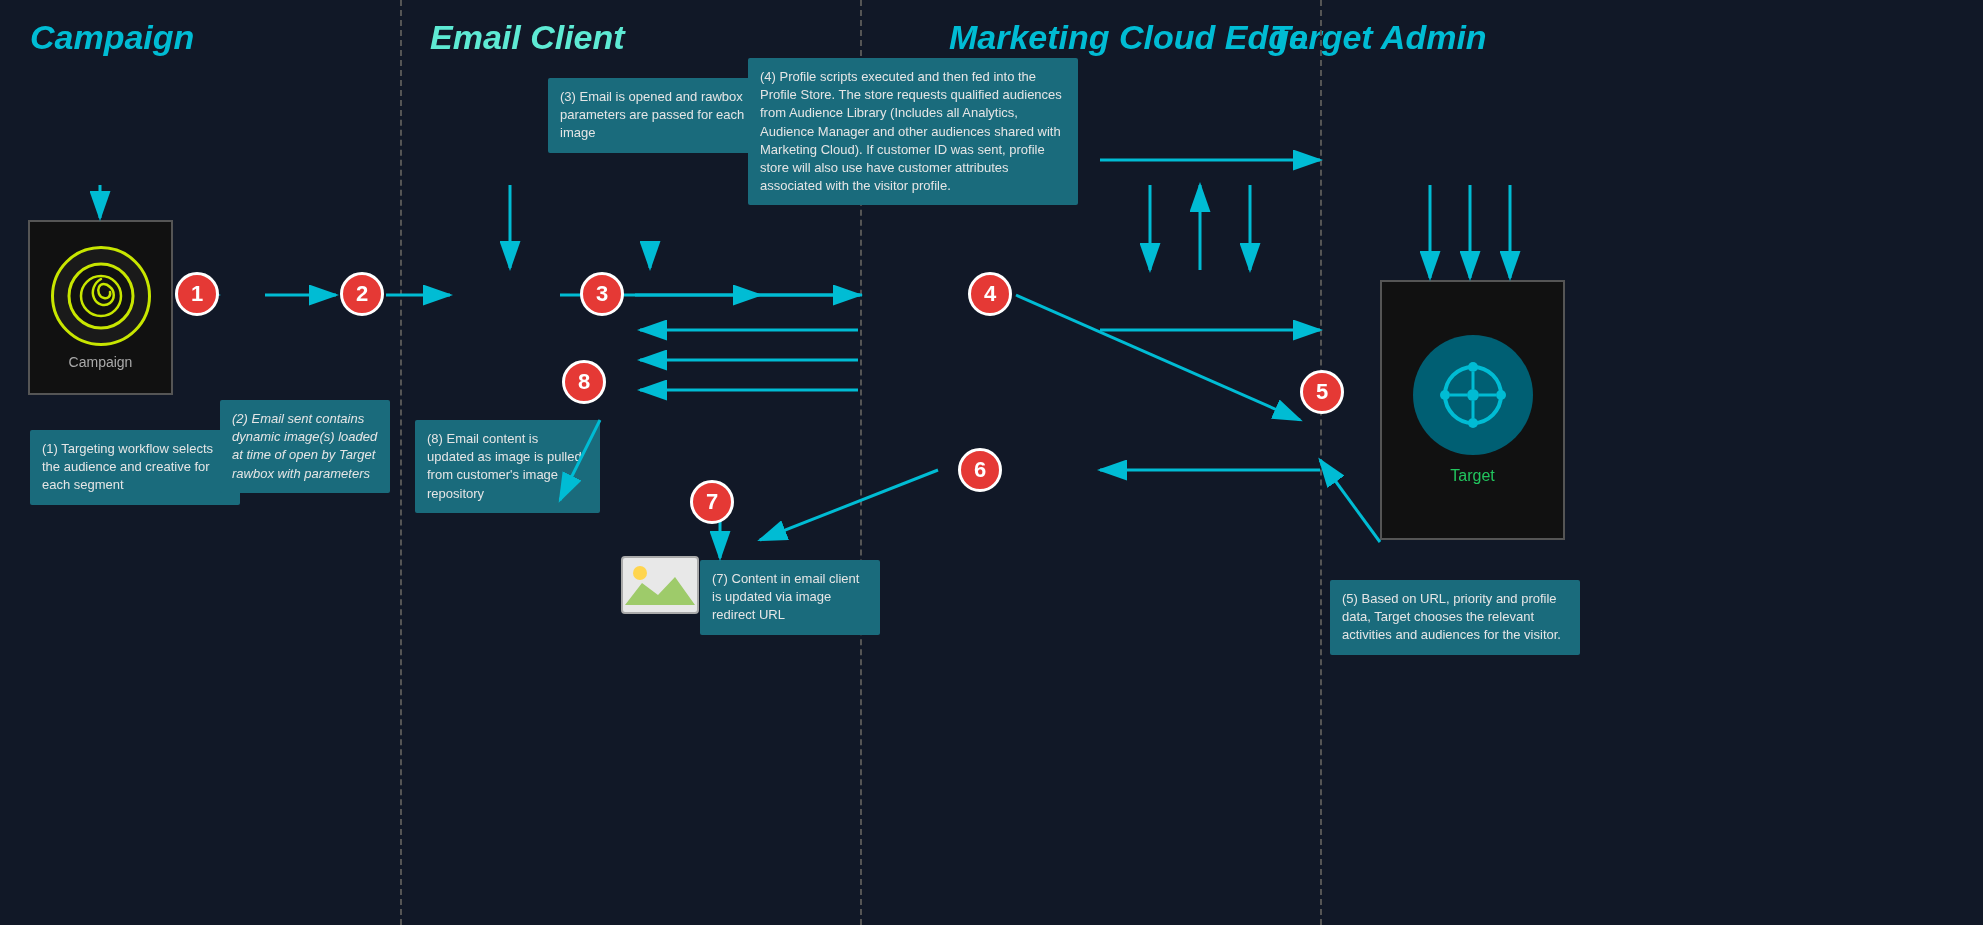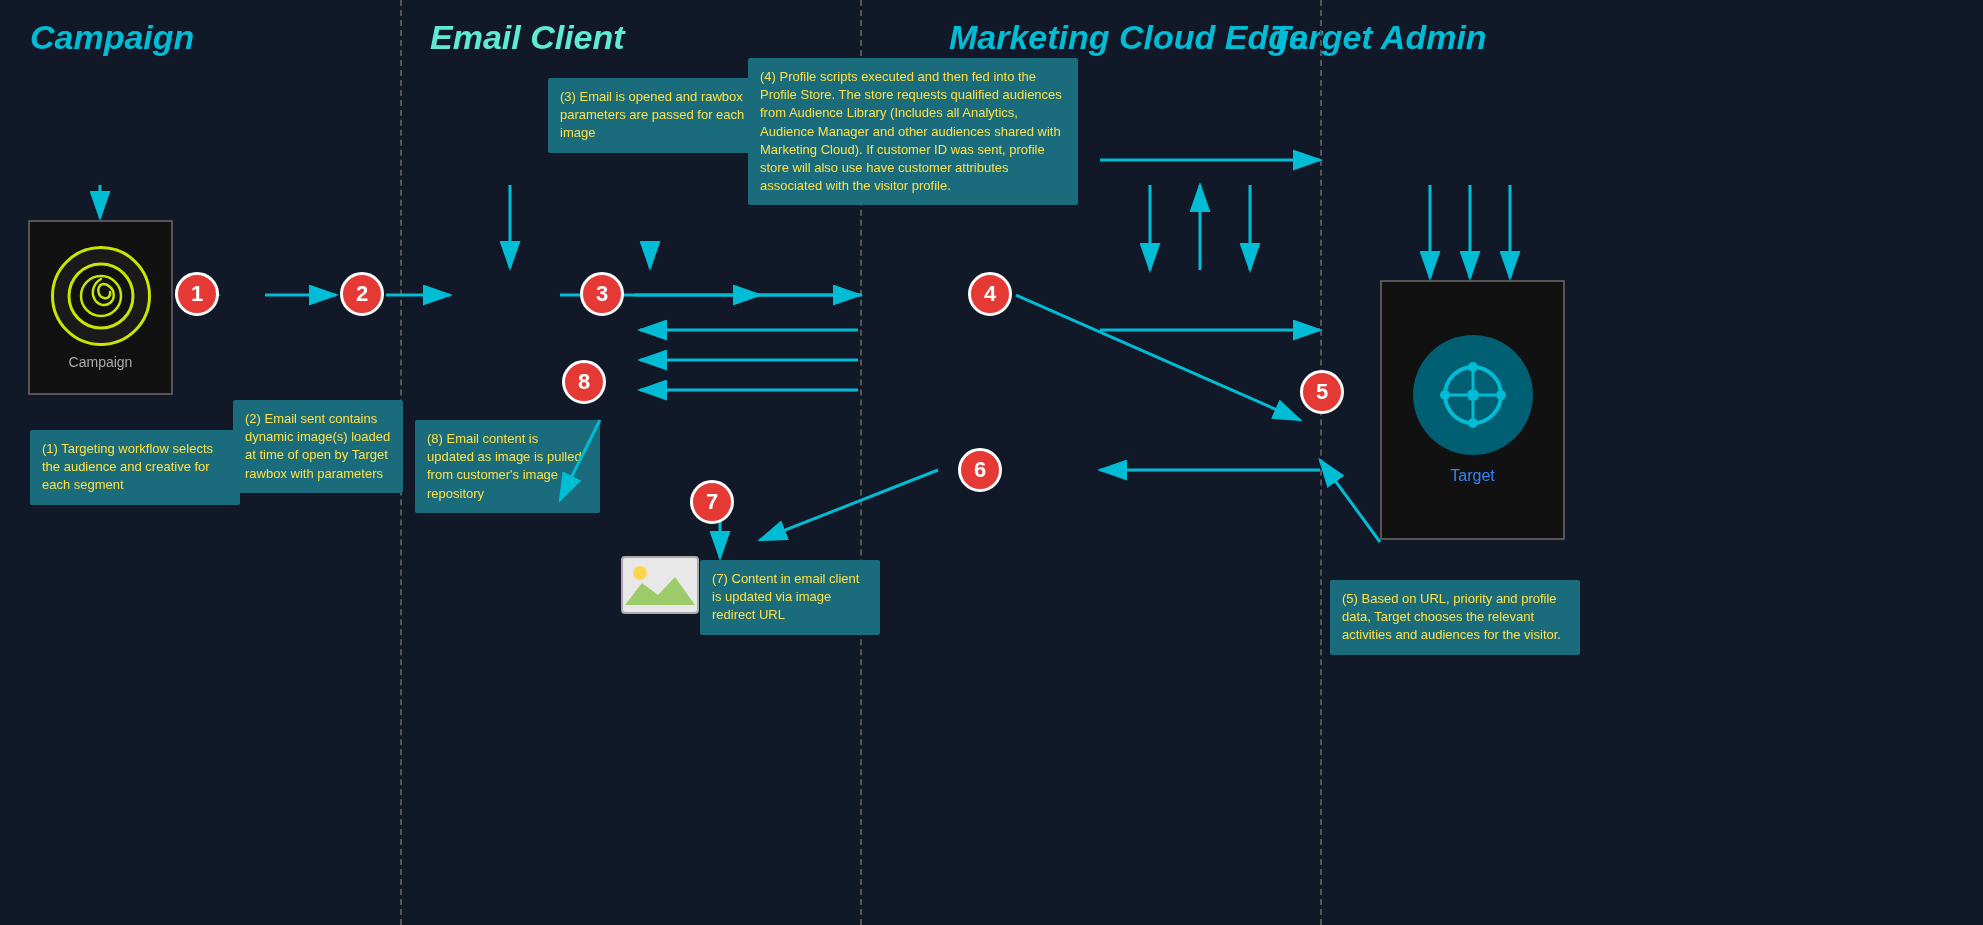--- a/index.html
+++ b/index.html
@@ -38,21 +38,21 @@
       position: absolute;
       top: 0;
       bottom: 0;
       border-left: 2px dashed #555;
     }
 
     
     .info-box {
       position: absolute;
       background: #1a6b7c;
-      color: #fde047;
+      color: #e5e5e5;
       font-size: 13px;
       padding: 10px 12px;
       line-height: 1.4;
       border-radius: 2px;
     }
 
     
     .step-circle {
       position: absolute;
       width: 44px;
@@ -125,21 +125,21 @@
       width: 120px;
       height: 120px;
       border-radius: 50%;
       background: #005f73;
       display: flex;
       align-items: center;
       justify-content: center;
     }
 
     .target-label {
-      color: #3b82f6;
+      color: #22c55e;
       font-size: 16px;
       margin-top: 12px;
     }
 
     
     .image-placeholder {
       position: absolute;
       top: 555px;
       left: 620px;
       width: 80px;
@@ -198,21 +198,21 @@
         <line x1="56" y1="50" x2="73" y2="50" stroke="#00bcd4" stroke-width="3"></line>
       </svg>
     </div>
     <div class="target-label">Target</div>
   </div>
 
   <div class="info-box" style="left:30px; top:430px; width:210px;">
     <span>(1) Targeting workflow selects the audience and creative for each segment</span>
   </div>
 
-  <div class="info-box" style="left:233px; top:400px; width:170px;">
+  <div class="info-box" style="left:220px; top:400px; width:170px;font-style:italic;">
     <span>(2) Email sent contains dynamic image(s) loaded at time of open by Target rawbox with parameters</span>
   </div>
 
   <div class="info-box" style="left:548px; top:78px; width:210px;">
     <span>(3) Email is opened and rawbox parameters are passed for each image</span>
   </div>
 
   <div class="info-box" style="left:748px; top:58px; width:330px;">
     <span>(4)  Profile scripts executed and then fed into the Profile Store. The store requests qualified audiences from Audience Library (Includes all Analytics, Audience Manager and other audiences shared with Marketing Cloud). If customer ID was sent, profile store will also use have customer attributes associated with the visitor profile.</span>
   </div>

